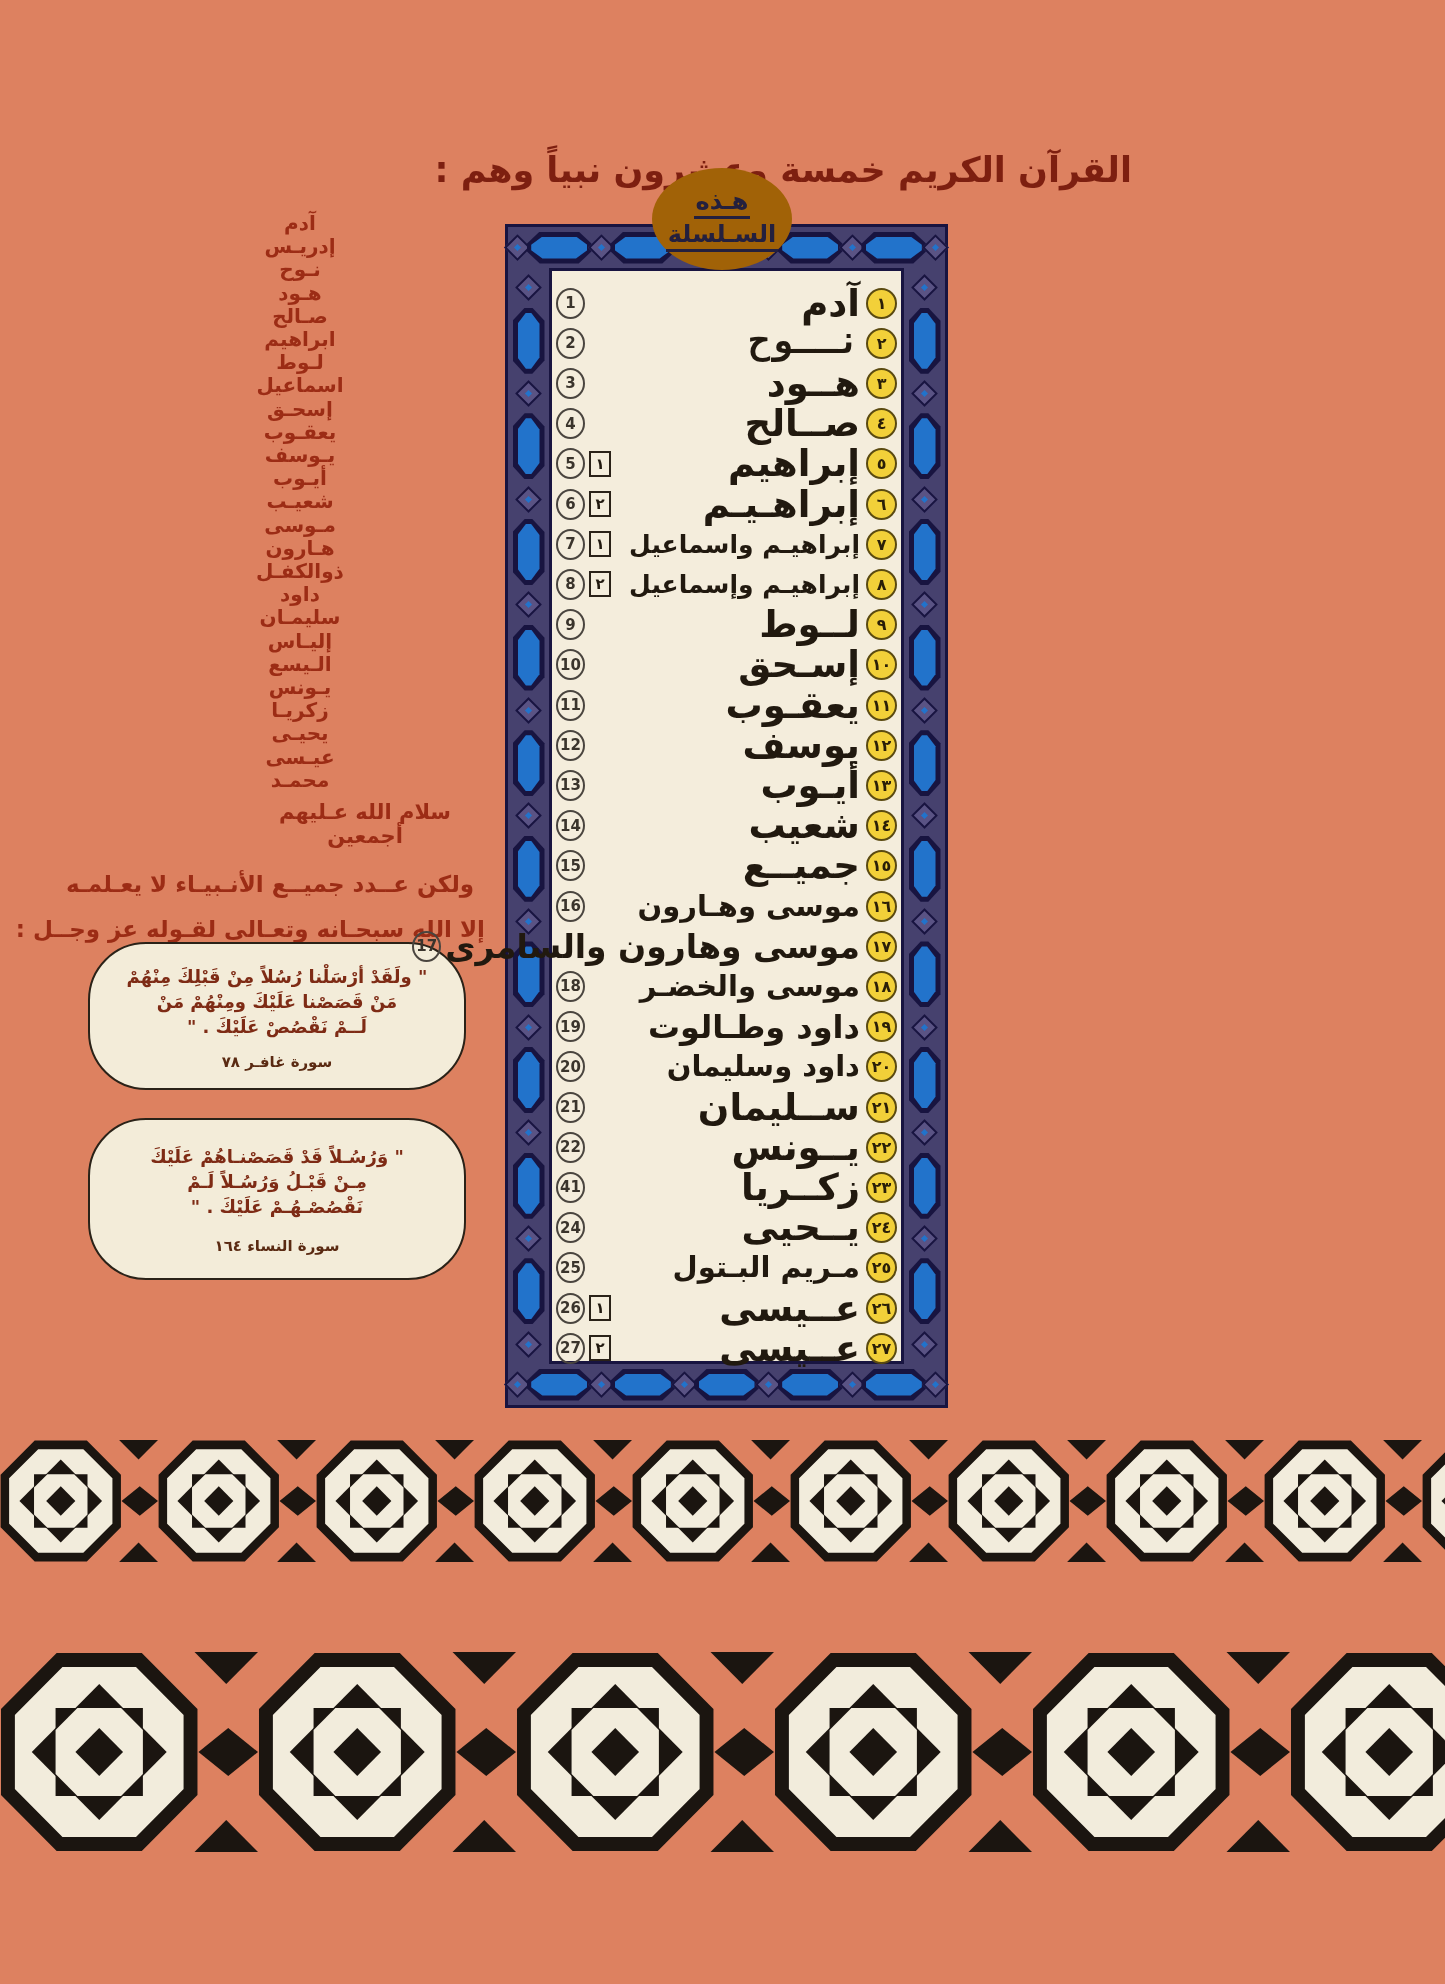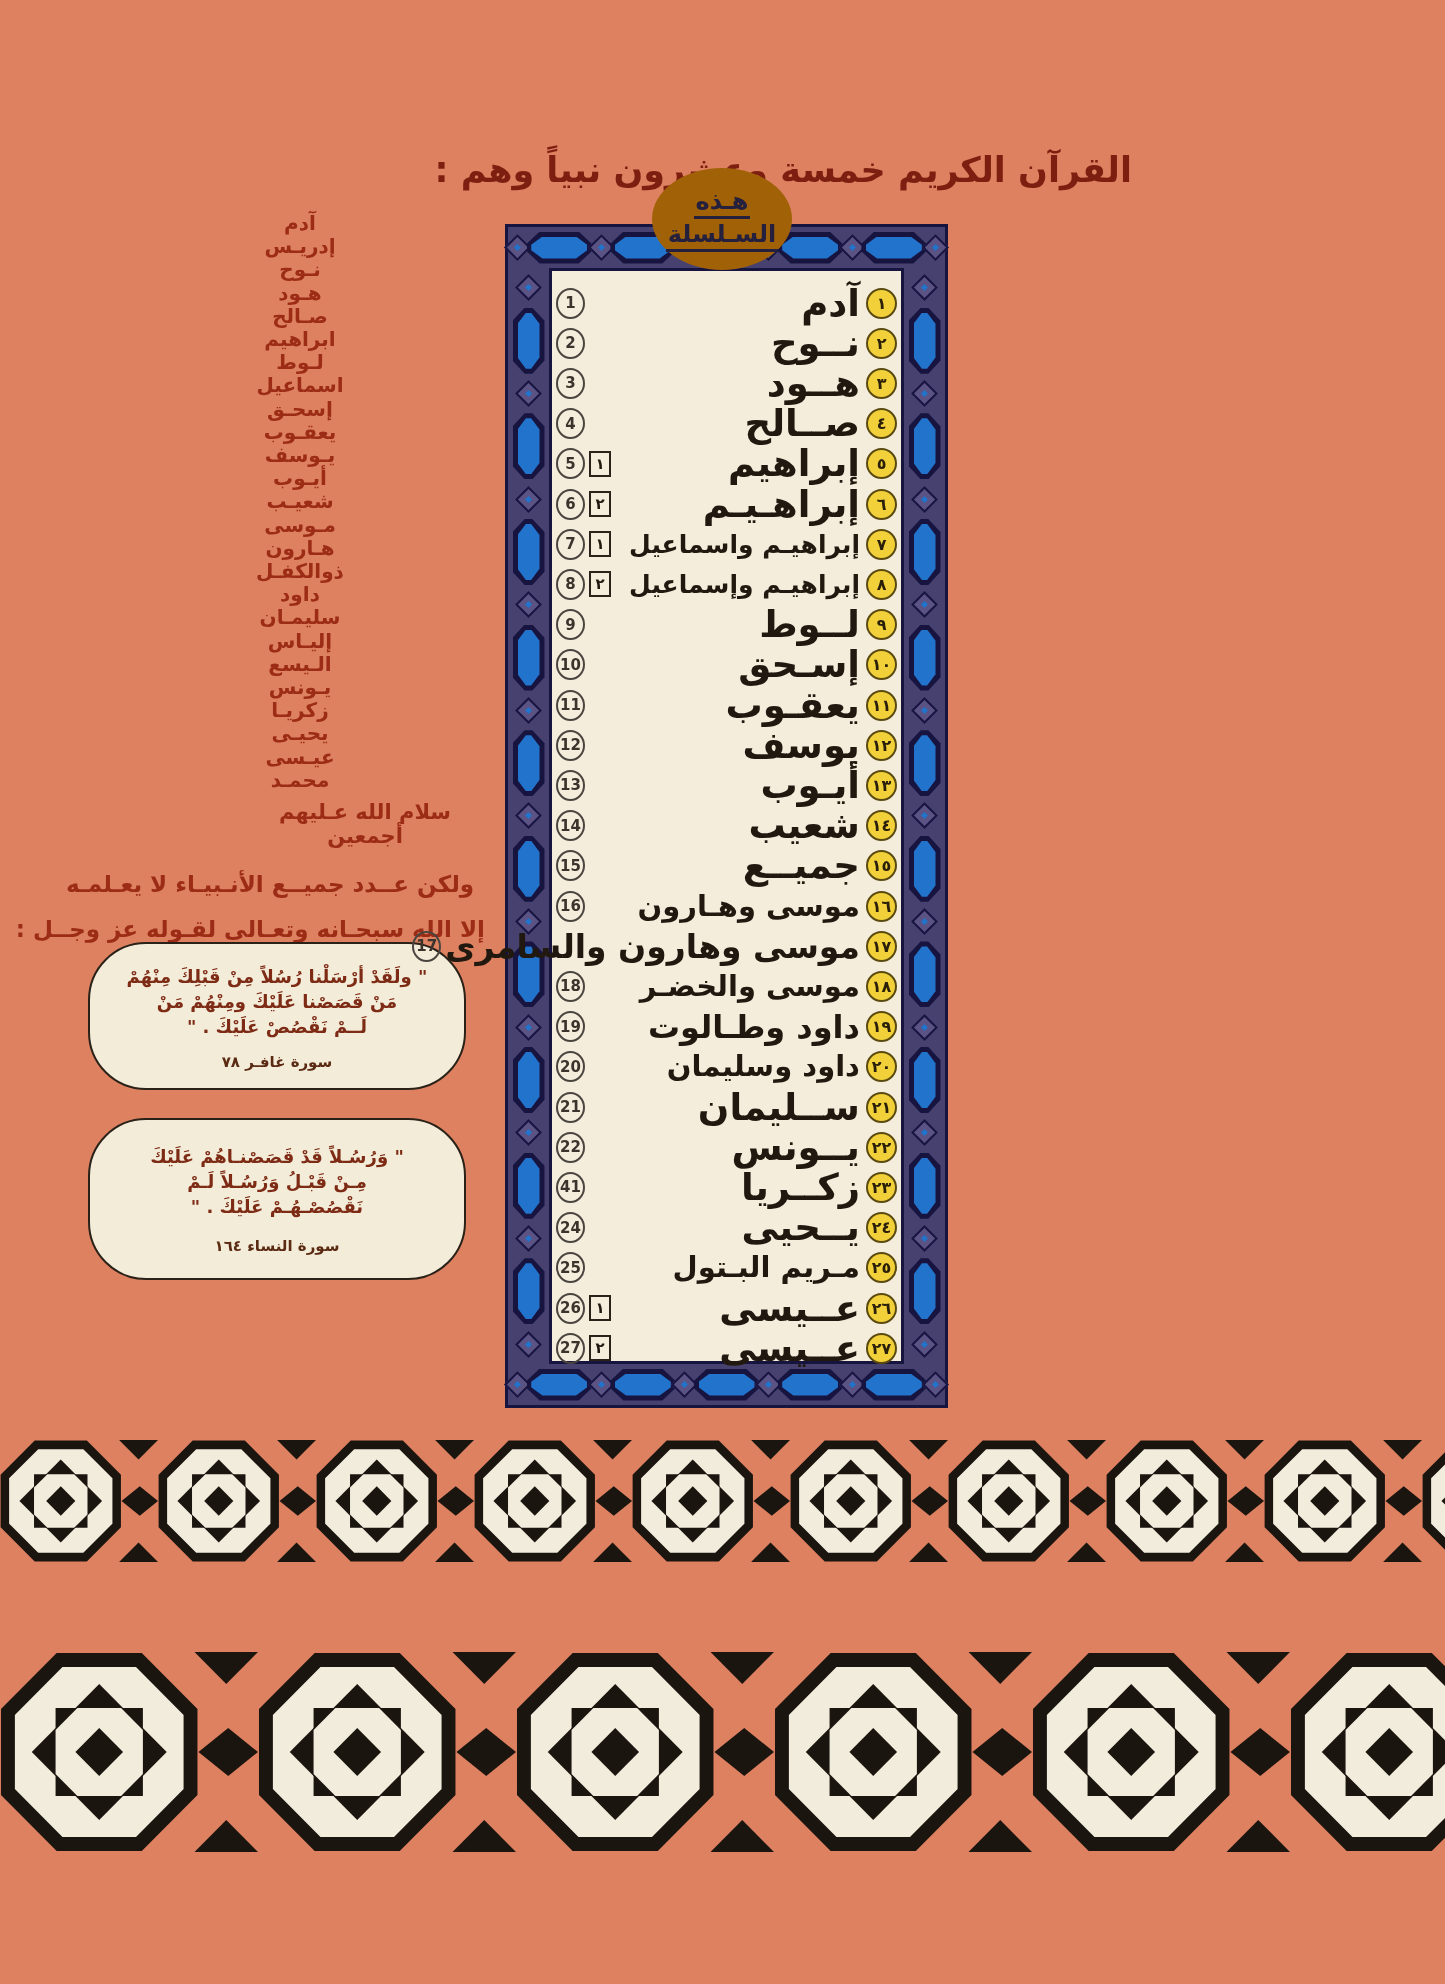--- a/index.html
+++ b/index.html
@@ -328,21 +328,21 @@
       </div>
     <div id="panel-inner">
       <div id="rows">
           <div class="srow" style="top: 12px;">
             <div class="num-arab">١</div>
             <div class="sname" style="font-size: 37px;">آدم</div>
             <div class="num-west">1</div>
           </div>
           <div class="srow" style="top: 52.2px;">
             <div class="num-arab">٢</div>
-            <div class="sname" style="font-size: 37px;">نــوح</div>
+            <div class="sname" style="font-size: 37px; font-family: Liberation Mono, monospace;">نــوح</div>
             <div class="num-west">2</div>
           </div>
           <div class="srow" style="top: 92.4px;">
             <div class="num-arab">٣</div>
             <div class="sname" style="font-size: 37px;">هــود</div>
             <div class="num-west">3</div>
           </div>
           <div class="srow" style="top: 132.6px;">
             <div class="num-arab">٤</div>
             <div class="sname" style="font-size: 37px;">صــالح</div>

